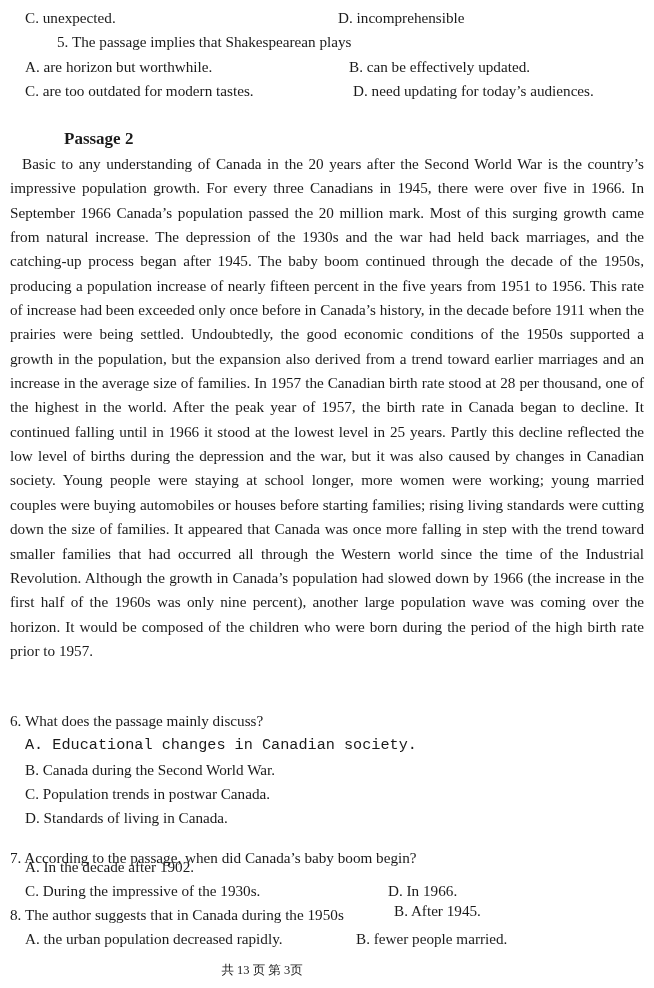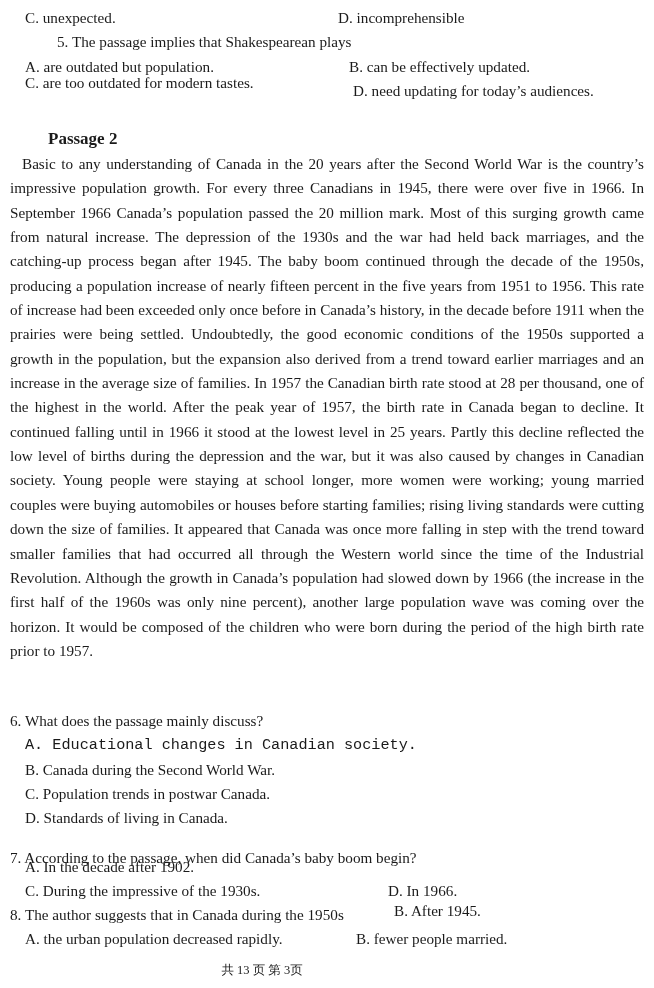--- a/index.html
+++ b/index.html
@@ -9,21 +9,21 @@
     color: #1a1a1a;
     font-size: 15.2px;
   }
   .line {
     position: absolute; left: 0; white-space: nowrap;
     line-height: 20px; height: 20px;
   }
   .q { left: 10px; }
   .opt { left: 25px; }
   .title {
-    position: absolute; left: 48px; top: 128px;
+    position: absolute; left: 64px; top: 128px;
     font-weight: bold; font-size: 17px; line-height: 22px;
   }
   .para {
     position: absolute; left: 10px; top: 152px; width: 634px;
     text-align: justify; text-align-last: left;
     line-height: 24.35px;
     text-indent: 12px;
     margin: 0;
   }
   .footer {
@@ -31,23 +31,23 @@
     text-align: center; font-size: 12.5px; line-height: 16px;
   }
 </style>
 </head>
 <body>
 
 <div class="line opt" style="top:8px;">C. unexpected.</div>
 <div class="line" style="top:8px; left:338px;">D. incomprehensible</div>
 
 <div class="line q" style="top:32px;margin-left:47px;">5. The passage implies that Shakespearean plays</div>
-<div class="line opt" style="top:57px;">A. are outdated but population.</div>
+<div class="line opt" style="top:57px;">A. are horizon but worthwhile.</div>
 <div class="line" style="top:57px; left:349px;">B. can be effectively updated.</div>
-<div class="line opt" style="top:73px;">C. are too outdated for modern tastes.</div>
+<div class="line opt" style="top:81px;">C. are too outdated for modern tastes.</div>
 <div class="line" style="top:81px; left:353px;">D. need updating for today’s audiences.</div>
 
 <div class="title">Passage 2</div>
 <p class="para">Basic to any understanding of Canada in the 20 years after the Second World War is the country’s impressive population growth. For every three Canadians in 1945, there were over five in 1966. In September 1966 Canada’s population passed the 20 million mark. Most of this surging growth came from natural increase. The depression of the 1930s and the war had held back marriages, and the catching-up process began after 1945. The baby boom continued through the decade of the 1950s, producing a population increase of nearly fifteen percent in the five years from 1951 to 1956. This rate of increase had been exceeded only once before in Canada’s history, in the decade before 1911 when the prairies were being settled. Undoubtedly, the good economic conditions of the 1950s supported a growth in the population, but the expansion also derived from a trend toward earlier marriages and an increase in the average size of families. In 1957 the Canadian birth rate stood at 28 per thousand, one of the highest in the world. After the peak year of 1957, the birth rate in Canada began to decline. It continued falling until in 1966 it stood at the lowest level in 25 years. Partly this decline reflected the low level of births during the depression and the war, but it was also caused by changes in Canadian society. Young people were staying at school longer, more women were working; young married couples were buying automobiles or houses before starting families; rising living standards were cutting down the size of families. It appeared that Canada was once more falling in step with the trend toward smaller families that had occurred all through the Western world since the time of the Industrial Revolution. Although the growth in Canada’s population had slowed down by 1966 (the increase in the first half of the 1960s was only nine percent), another large population wave was coming over the horizon. It would be composed of the children who were born during the period of the high birth rate prior to 1957.</p>
 
 <div class="line q" style="top:711px;">6. What does the passage mainly discuss?</div>
 <div class="line opt" style="top:735px;font-family:Liberation Mono, monospace;">A. Educational changes in Canadian society.</div>
 <div class="line opt" style="top:760px;">B. Canada during the Second World War.</div>
 <div class="line opt" style="top:784px;">C. Population trends in postwar Canada.</div>
 <div class="line opt" style="top:808px;">D. Standards of living in Canada.</div>

